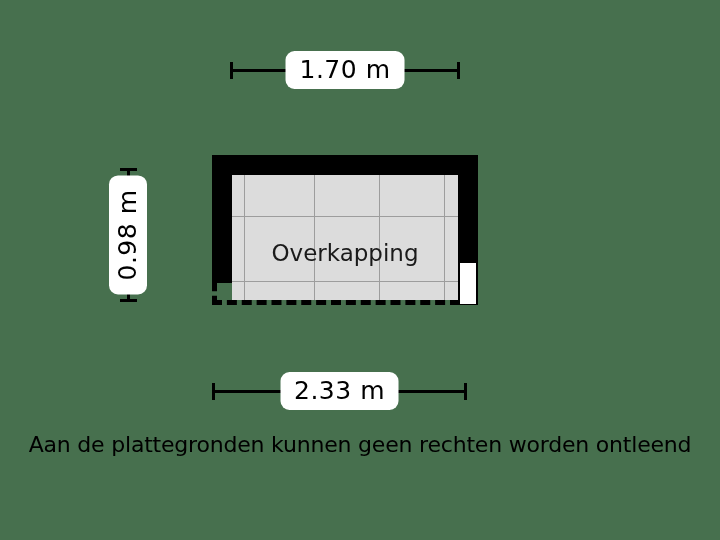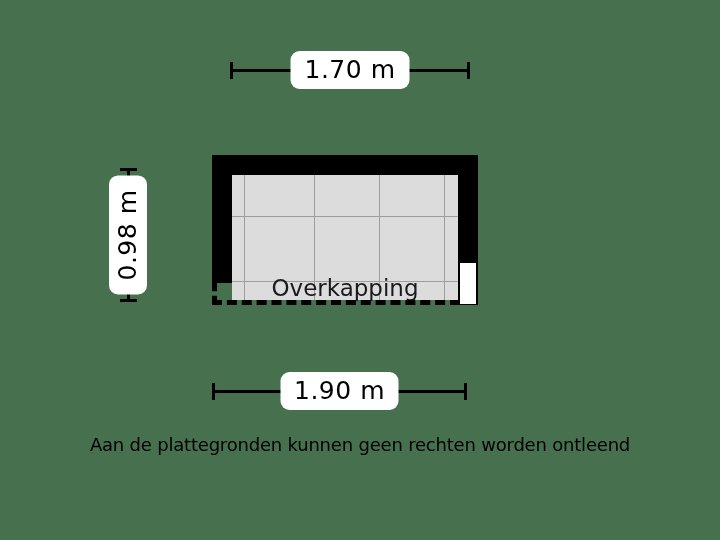--- a/index.html
+++ b/index.html
@@ -175,43 +175,42 @@
   
   .room-label {
     position: absolute;
     left: 0;
     top: 0;
     width: 100%;
     text-align: center;
     font-size: 23px;
     color: #1a1a1a;
     white-space: nowrap;
-    margin-top: 35px;
   }
 
   
   #footer {
     position: absolute;
     left: 0;
     top: 430px;
     width: 720px;
     text-align: center;
     color: #000000;
-    font-size: 18px;
+    font-size: 22px;
     line-height: 29px;
     letter-spacing: -0.2px;
   }
   #footer .line { display: block; white-space: nowrap; }
 </style>
 </head>
 <body>
 
 <div id="stage">
 
-  <div class="dim-h" style="left:230px; top:62px; width:230px;padding-left:10px;">
+  <div class="dim-h" style="left:230px; top:62px; width:230px;">
     <div class="rule"></div>
     <div class="cap left"></div>
     <div class="cap right"></div>
     <div class="label">1.70 m</div>
   </div>
 
   <div class="dim-v" style="left:120px; top:168px; height:134px;">
     <div class="rule"></div>
     <div class="cap top"></div>
     <div class="cap bottom"></div>
@@ -238,20 +237,20 @@
     <div class="open-edge"></div>
     <div class="open-edge-left"></div>
 
     <div class="post"></div>
   </div>
 
   <div class="dim-h" style="left:212px; top:383px; width:255px;">
     <div class="rule"></div>
     <div class="cap left"></div>
     <div class="cap right"></div>
-    <div class="label">1.90 m</div>
+    <div class="label">2.33 m</div>
   </div>
 
   <div id="footer">
     <span class="line">Aan de plattegronden kunnen geen rechten worden ontleend</span>
   </div>
 
 </div>
 
 </body></html>

